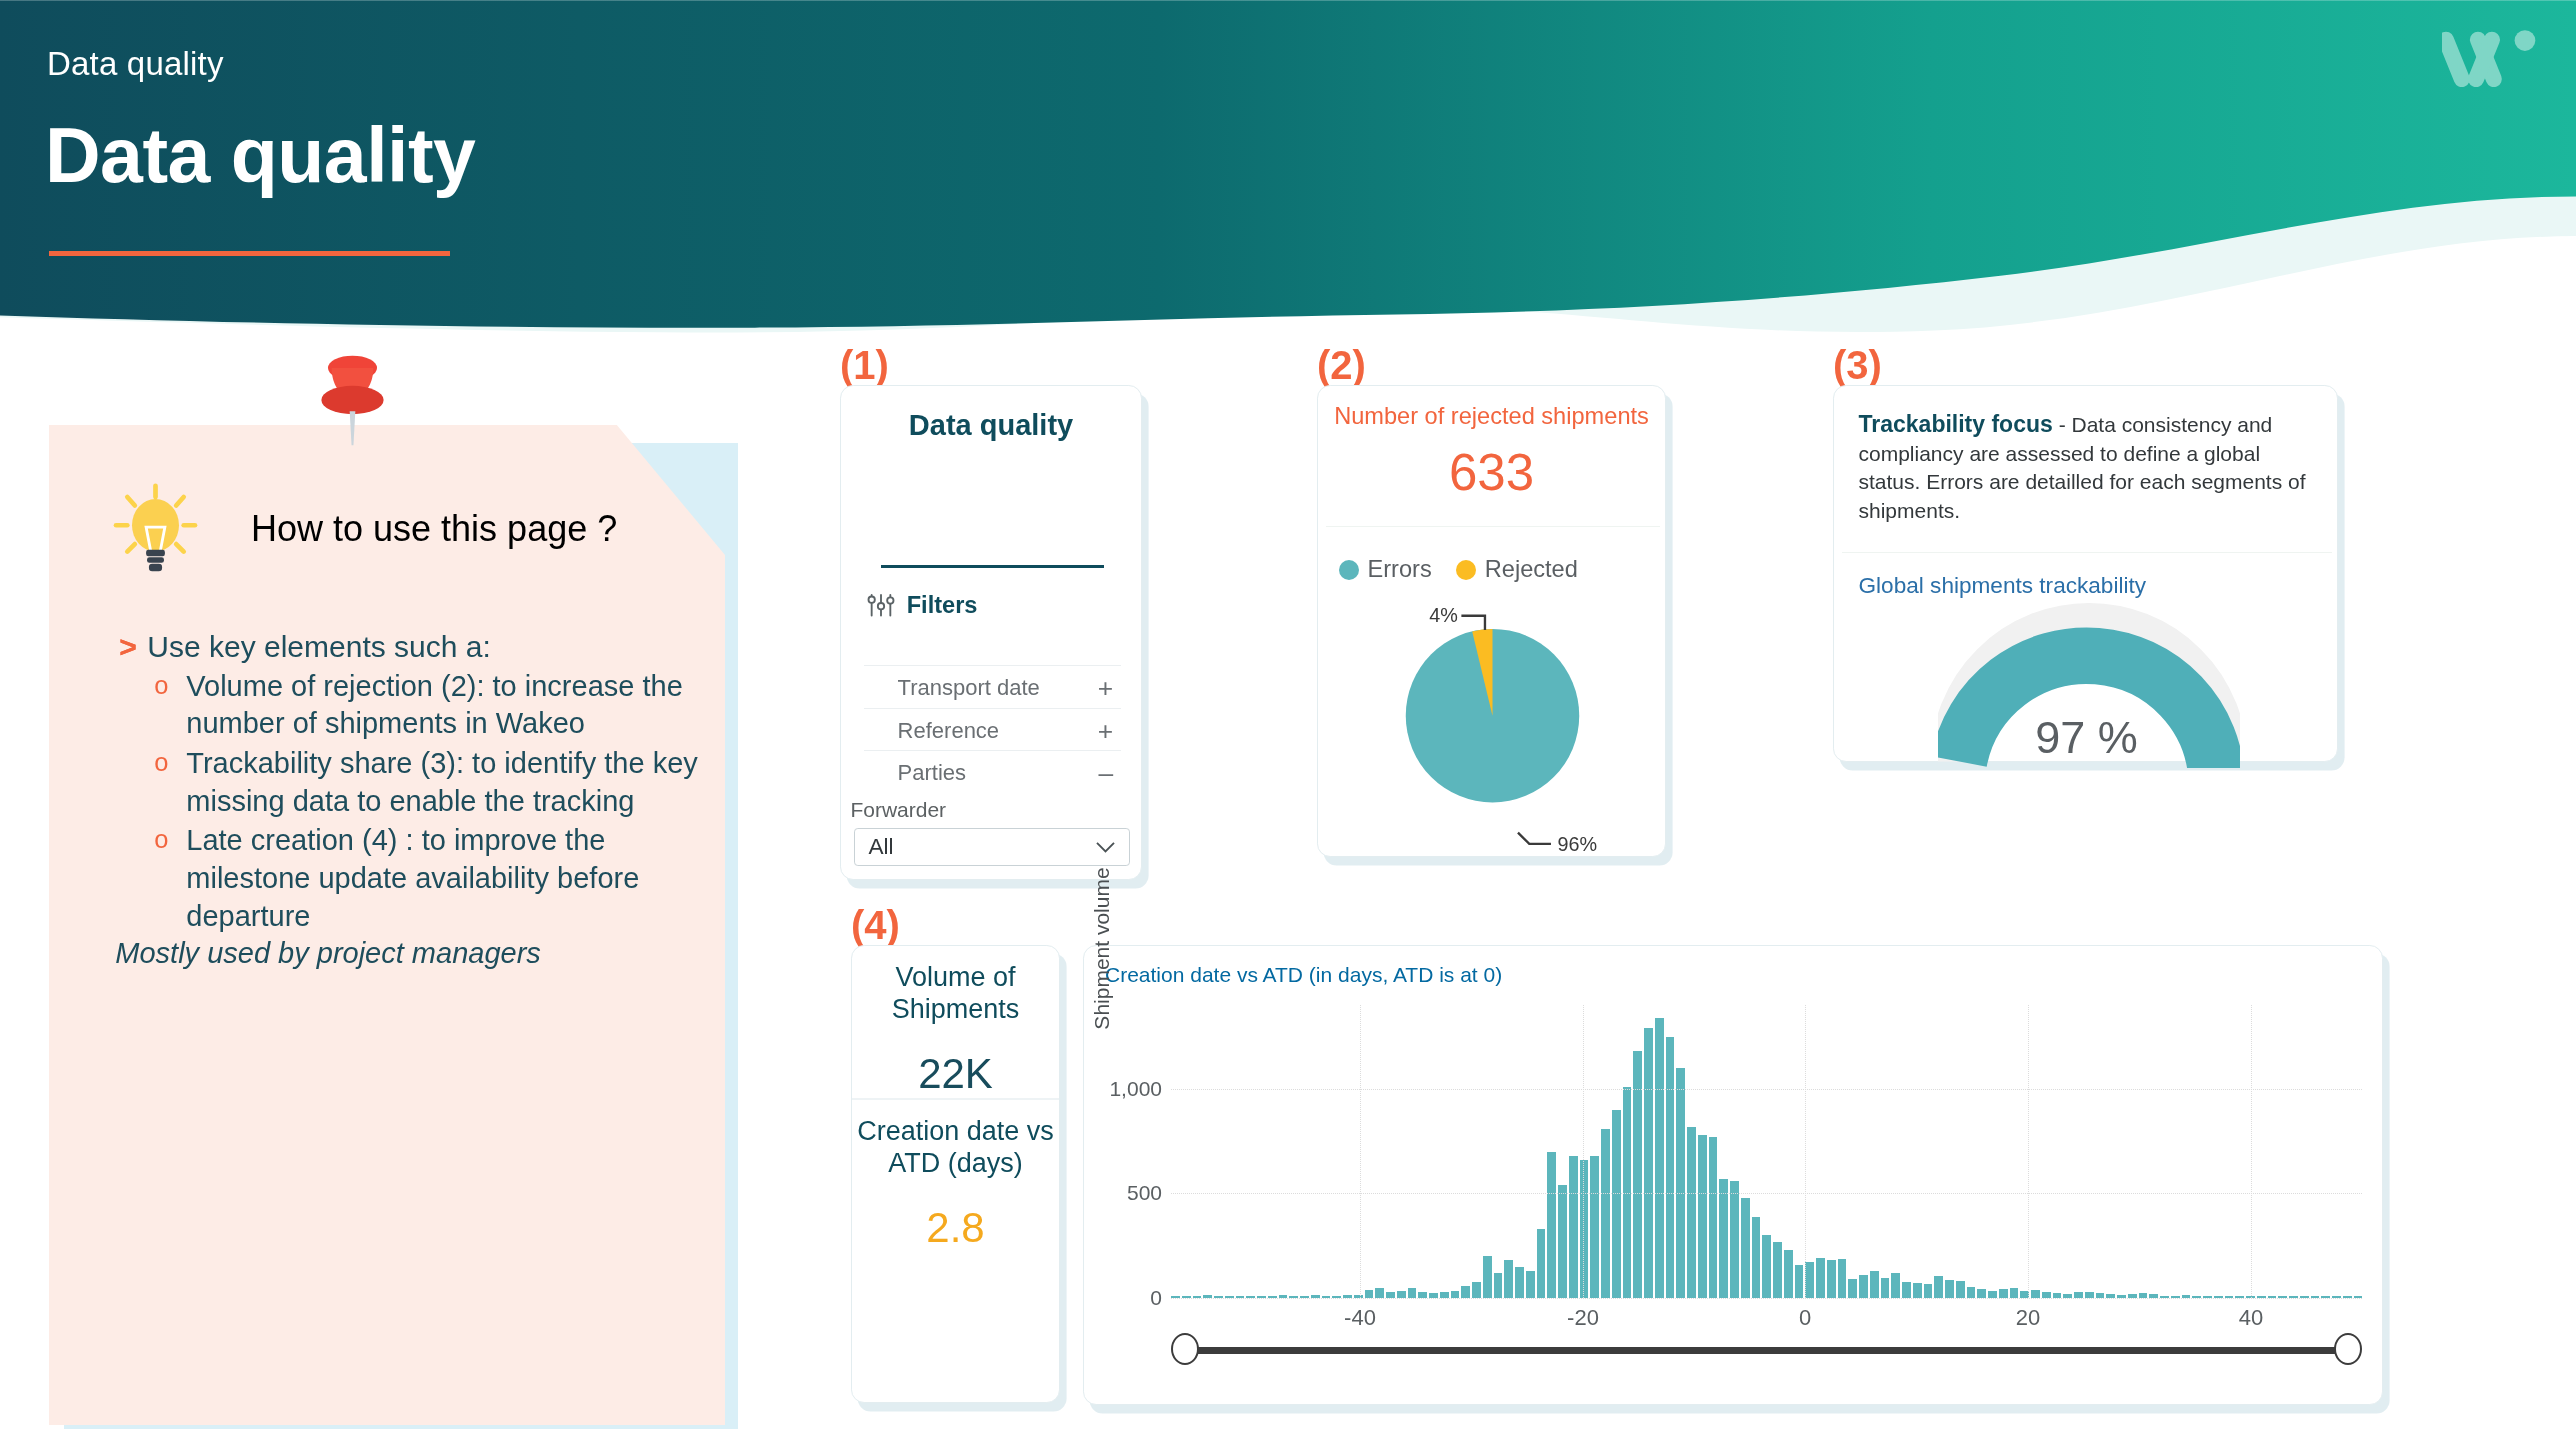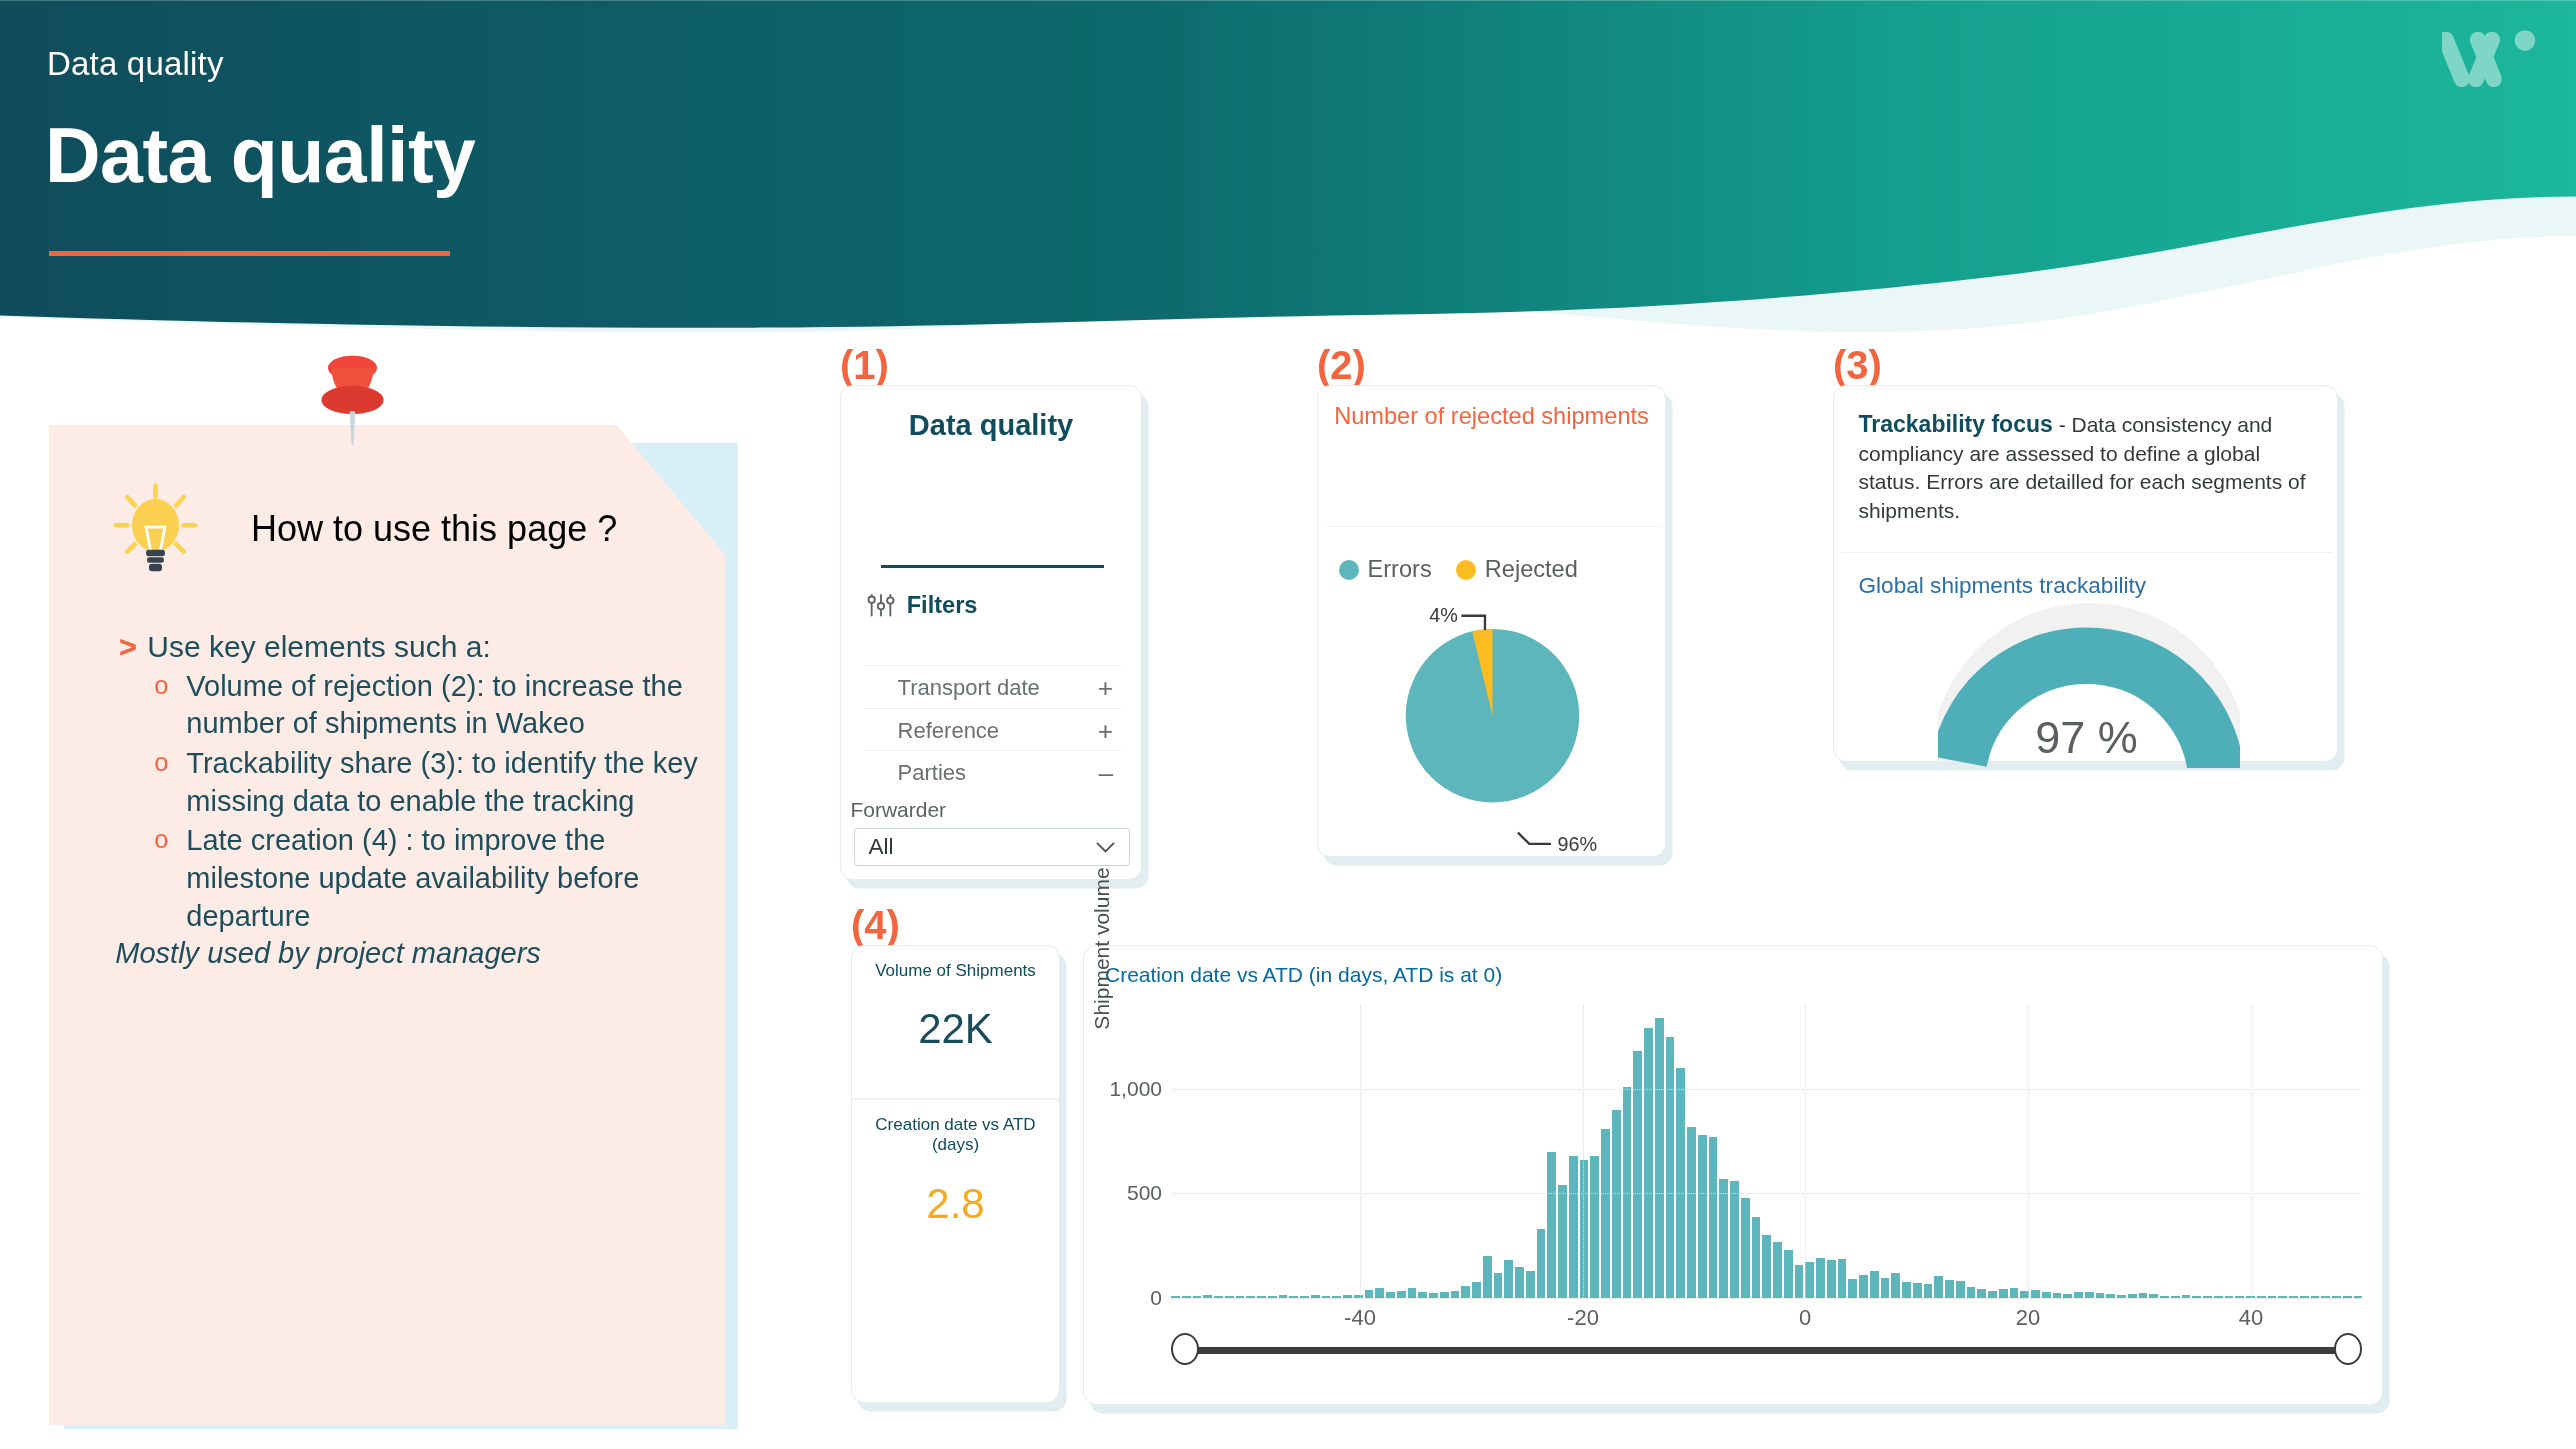--- a/index.html
+++ b/index.html
@@ -107,21 +107,21 @@
   .c3-sub { position:absolute; top:187px; left:24.5px; font-size:22.6px; color:#2B6FA8; }
   .gauge { position:absolute; top:217px; left:104px; width:302px; height:165px; }
   .gauge-val {
     position:absolute; top:326px; left:0; width:505px; text-align:center;
     font-size:45px; color:#5A5F63;
   }
 
   
   .c4 { left:851px; top:945px; width:209px; height:458px; }
   .kpi { height:152px; position:relative; }
-  .kpi-lbl { text-align:center; padding-top:15px; font-size:17px; color:#0F4C5C; line-height:1.2; }
+  .kpi-lbl { text-align:center; padding-top:15px; font-size:27px; color:#0F4C5C; line-height:1.2; }
   .kpi-val { text-align:center; margin-top:24px; font-size:42px; }
   .kpi-teal { color:#184C5C; }
   .kpi-amber { color:#F5A91E; }
 
   
   .c5 { left:1083px; top:945px; width:1300px; height:460px; }
   .c5-title { position:absolute; left:21px; top:17px; font-size:21px; color:#0369a1; }
   .ylabel {
     position:absolute; left:5.7px; top:111px; width:217px;
     transform: rotate(-90deg); transform-origin: 0 0;
@@ -269,20 +269,21 @@
     <div class="select">
       <span class="sv">All</span>
       <svg width="21" height="12.3" viewBox="0 0 22 13">
         <polyline points="2,2 11,11 20,2" fill="none" stroke="#4A5255" stroke-width="2"></polyline>
       </svg>
     </div>
   </div>
 
   <div class="card c2">
     <div class="c2-h">Number of rejected shipments</div>
+    <div class="c2-v">633</div>
     <div class="c2-sep"></div>
     <div class="legend">
       <span class="lg">
         <i class="dot" style="background:#5CB6BC"></i>
         <span>Errors</span>
       </span>
       <span class="lg">
         <i class="dot" style="background:#FBBC22"></i>
         <span>Rejected</span>
       </span>

